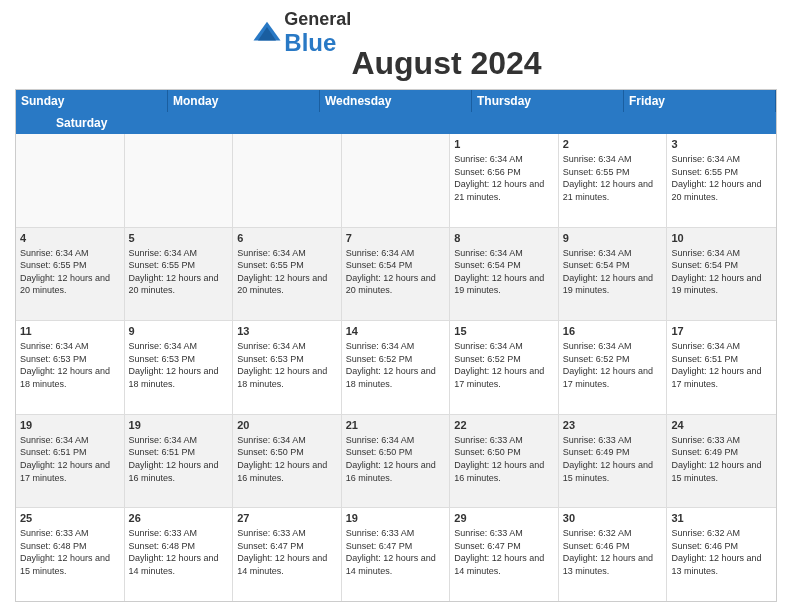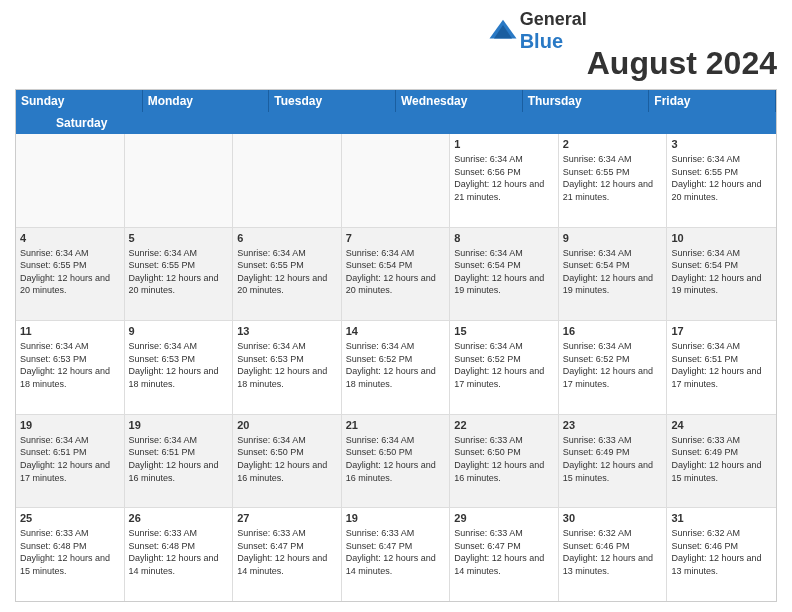--- a/index.html
+++ b/index.html
@@ -12,41 +12,41 @@
     }
     .page {
       width: 792px;
       height: 612px;
       padding: 10px 15px;
       display: flex;
       flex-direction: column;
     }
     .header {
       display: flex;
-      justify-content: flex-end;
+      justify-content: center;
       align-items: flex-start;
       margin-bottom: 8px;
     }
     .logo {
       display: flex;
       align-items: center;
       gap: 2px;
     }
     .logo-text {
       display: flex;
       flex-direction: column;
       line-height: 1.1;
     }
     .logo-general {
       font-size: 18px;
       font-weight: bold;
       color: #333;
     }
     .logo-blue {
-      font-size: 20px;
+      font-size: 24px;
       font-weight: bold;
       color: #2979c5;
     }
     .logo-icon {
       width: 30px;
       height: 30px;
       margin-left: 2px;
     }
     .title-block {
       text-align: right;
@@ -63,21 +63,21 @@
       color: #555;
     }
     .calendar {
       flex: 1;
       display: flex;
       flex-direction: column;
       border: 1px solid #ccc;
     }
     .cal-header {
       display: grid;
-      grid-template-columns: repeat(6, 1fr);
+      grid-template-columns: repeat(5, 1fr);
       background: #2979c5;
     }
     .cal-header-cell {
       color: #fff;
       font-weight: bold;
       font-size: 12px;
       padding: 4px 5px;
       border-right: 1px solid #1a5ea0;
     }
     .cal-header-cell:last-child { border-right: none; margin-left: 35px; }
@@ -134,21 +134,20 @@
     </div>
     <div class="title-block">
       <div class="month-year">August 2024</div>
     </div>
   </div>
 
   <div class="calendar">
     <div class="cal-header">
     <div class="cal-header-cell">Sunday</div>
         <div class="cal-header-cell">Monday</div>
-        <div class="cal-header-cell">Tuesday</div>
         <div class="cal-header-cell">Wednesday</div>
         <div class="cal-header-cell">Thursday</div>
         <div class="cal-header-cell">Friday</div>
         <div class="cal-header-cell">Saturday</div>
       </div>
     <div class="cal-body">
     <div class="cal-row">
           <div class="cal-cell empty"></div>
           <div class="cal-cell empty"></div>
           <div class="cal-cell empty"></div>

